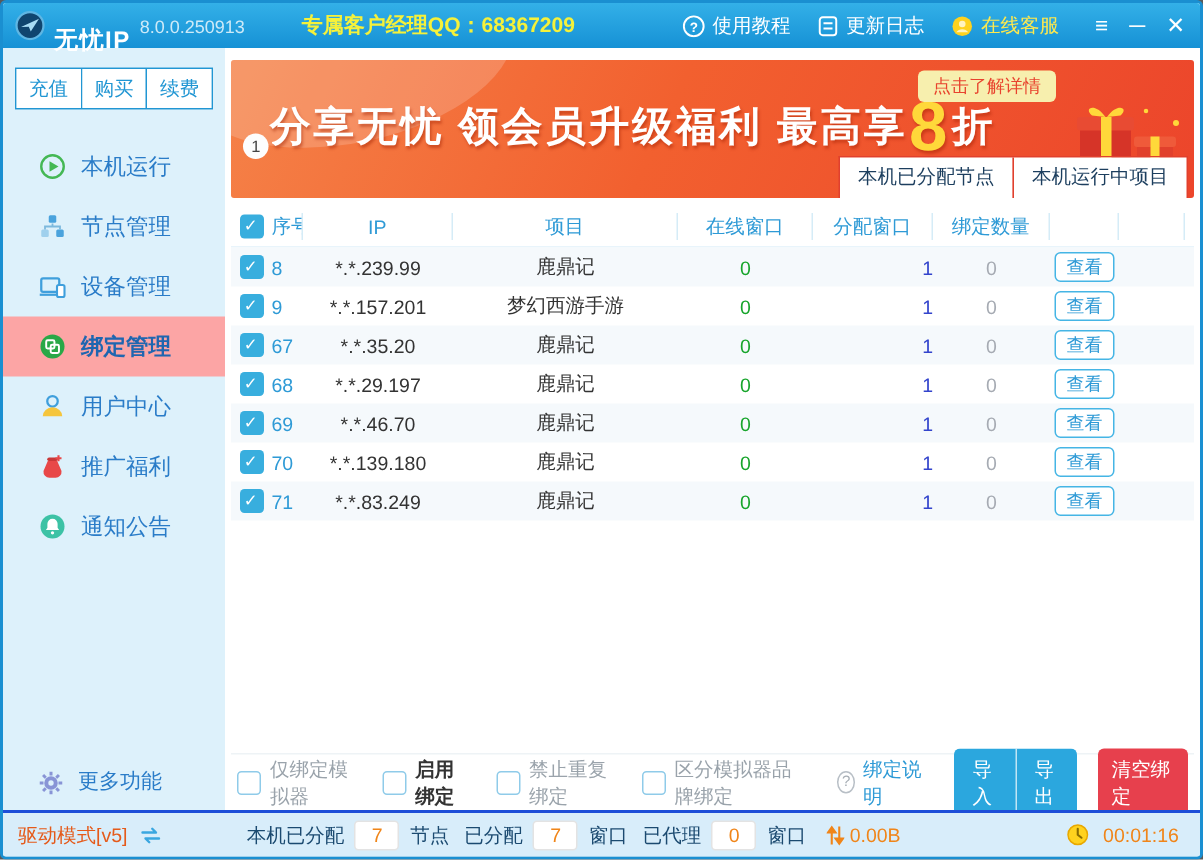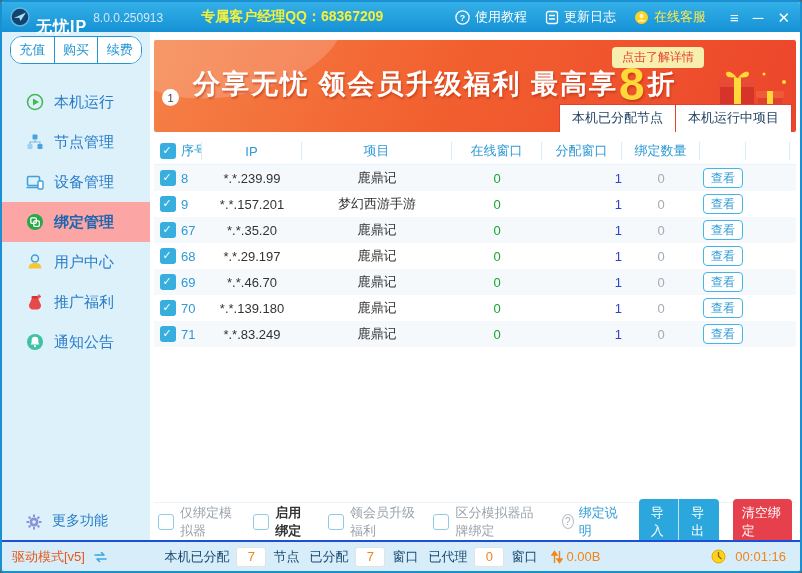--- a/index.html
+++ b/index.html
@@ -24,39 +24,39 @@
 
   
   .app-body{ flex:1; display:flex; min-height:0; }
 
   
   .sidebar{ width:148px; flex:0 0 148px; background:#ddf1fb; display:flex; flex-direction:column; }
   .user-block{ display:flex; align-items:center; gap:8px; padding:10px 6px 6px 10px; }
   .avatar{ width:42px; height:42px; border-radius:50%; background:#eef8fe; border:2px solid #cfeafa; flex:0 0 42px; }
   .user-name{ color:#2a7cc8; font-size:14px; }
   .user-device{ color:#5f7d95; font-size:12px; margin-top:2px; }
-  .acct-btns{ display:flex; margin:4px 8px 4px 8px; border:1px solid #2196d3; border-radius:12px; background:#fff; overflow:hidden; }
+  .acct-btns{ display:flex; margin:13px 8px 4px 8px; border:1px solid #2196d3; border-radius:0; background:#fff; overflow:hidden; }
   .acct-btn{ flex:1; text-align:center; font-size:13px; color:#2196d3; padding:4px 0; border-right:1px solid #2196d3; cursor:pointer; background:#fff; }
   .acct-btn:last-child{ border-right:none; }
   .side-menu{ margin-top:14px; }
   .menu-item{ height:40px; display:flex; align-items:center; gap:10px; padding-left:24px;
               font-size:15px; color:#2a7cc8; cursor:pointer; }
   .menu-item.active{ background:#fca5a5; color:#1f66b0; font-weight:bold; }
   .menu-item .mi-icon{ width:18px; height:18px; flex:0 0 18px; }
   .more-item{ margin-top:auto; margin-bottom:10px; height:34px; font-size:14px; padding-left:24px;
               display:flex; align-items:flex-end; gap:10px; color:#2a7cc8; cursor:pointer; }
 
   
   .main{ flex:1; background:#fff; display:flex; flex-direction:column; min-width:0; padding:0 4px; }
 
   .banner{ margin-top:8px; height:92px; position:relative; border-radius:2px; overflow:hidden;
            background:linear-gradient(115deg,#f58248 0%,#f2602f 45%,#ec452b 100%); cursor:pointer; }
   .banner-swirl{ position:absolute; left:-30px; top:-55px; width:220px; height:110px; border-radius:50%;
                  background:rgba(255,255,255,.18); transform:rotate(-12deg); }
-  .banner-headline{ position:absolute; left:39px; top:50%; transform:translateY(-54%);
+  .banner-headline{ position:absolute; left:26px; top:50%; transform:translateY(-54%);
                     color:#fff; font-size:27px; font-weight:bold; letter-spacing:2px; white-space:nowrap;
                     text-shadow:1px 2px 2px rgba(160,30,0,.45); display:flex; align-items:center; }
   .banner-num{ color:#ffd83a; font-size:46px; font-weight:bold; margin:0 1px; line-height:1;
                text-shadow:1px 2px 2px rgba(160,30,0,.45); }
   .banner-badge{ position:absolute; top:7px; right:92px; background:#f7efae; color:#e8432e;
                  font-size:12px; padding:2px 10px; border-radius:4px; cursor:pointer; }
   .banner-gifts{ position:absolute; right:6px; bottom:10px; }
   .banner-dot{ position:absolute; left:8px; bottom:26px; width:17px; height:17px; background:#fdfdfd;
                border-radius:50%; color:#444; font-size:11px; display:flex; align-items:center; justify-content:center; }
   .tabs{ position:absolute; right:4px; bottom:0; display:flex; border:1px solid #e0402e; border-bottom:none; }
@@ -422,21 +422,21 @@
         <div class="ctrl-group">
           <span class="checkbox empty"></span>
           <span class="ctrl-label">仅绑定模拟器</span>
         </div>
         <div class="ctrl-group">
           <span class="checkbox empty"></span>
           <span class="ctrl-label-strong">启用绑定</span>
         </div>
         <div class="ctrl-group">
           <span class="checkbox empty"></span>
-          <span class="ctrl-label">领会员升级福利</span>
+          <span class="ctrl-label">禁止重复绑定</span>
         </div>
         <div class="ctrl-group">
           <span class="checkbox empty"></span>
           <span class="ctrl-label">区分模拟器品牌绑定</span>
         </div>
         <div class="help-group">
           <span class="help-q">?</span>
           <span class="help-link">绑定说明</span>
         </div>
         <div class="io-btns">

